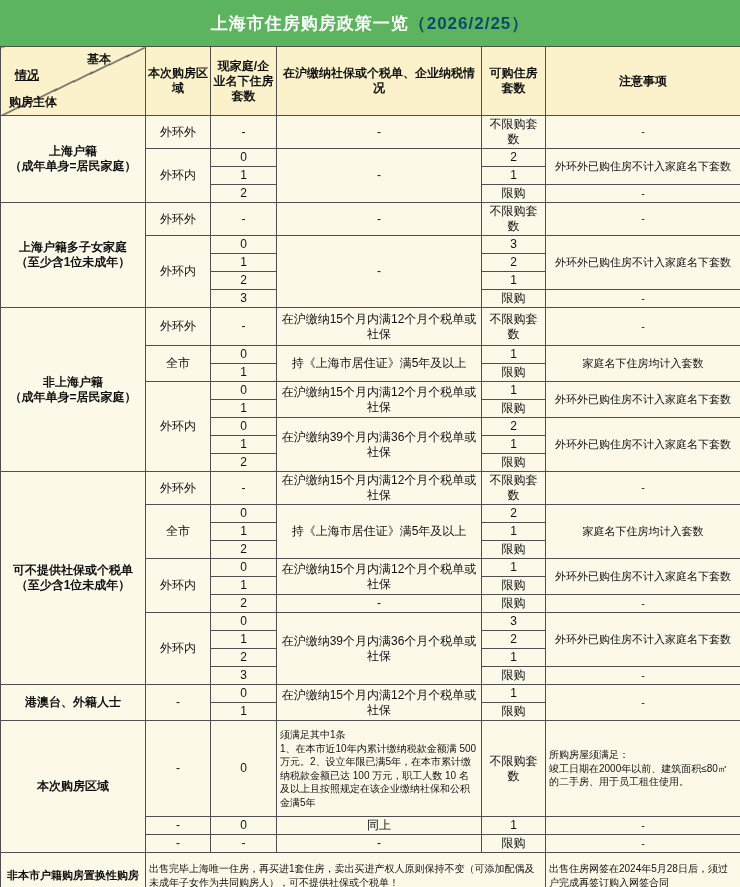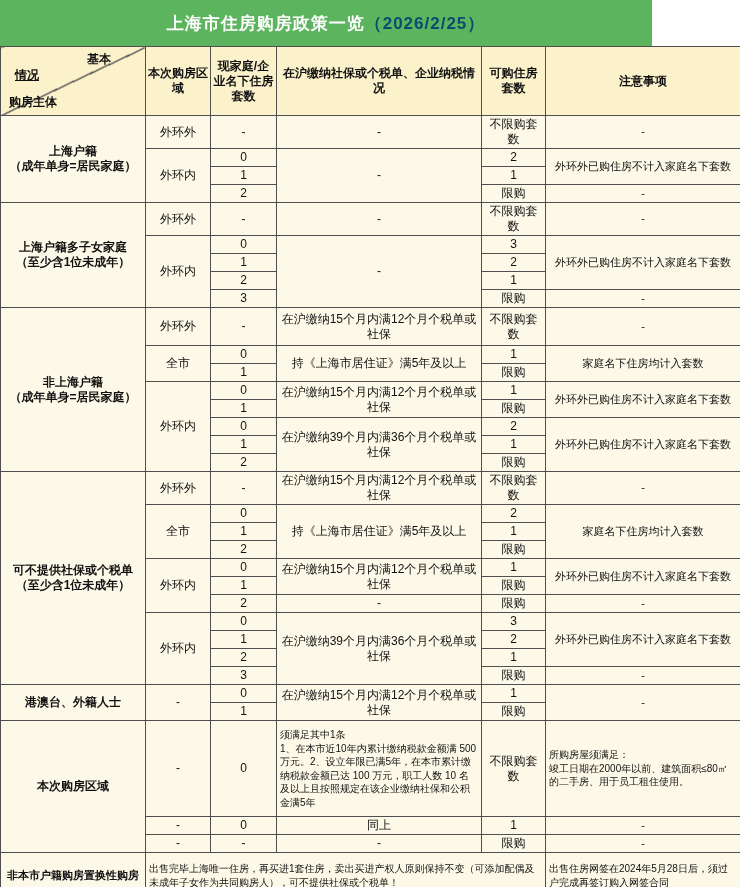--- a/index.html
+++ b/index.html
@@ -3,21 +3,21 @@
 <meta charset="utf-8">
 <style>
   * { box-sizing: border-box; margin: 0; padding: 0; }
   html, body { background: #ffffff; }
   body {
     width: 740px;
     font-family: "Liberation Sans", "DejaVu Sans", sans-serif;
     color: #111;
   }
   .titlebar {
-    width: 652px; height: 46px;
+    width: 740px; height: 46px;
     background: #5cb45e;
     display: flex; align-items: center; justify-content: center;
     font-size: 17px; font-weight: bold; color: #ffffff; letter-spacing: 1px;
   }
   .titlebar .date { color: #0c4a6e; }
   table {
     width: 740px; border-collapse: collapse; table-layout: fixed;
     background: #fdf9e8;
   }
   th, td {

